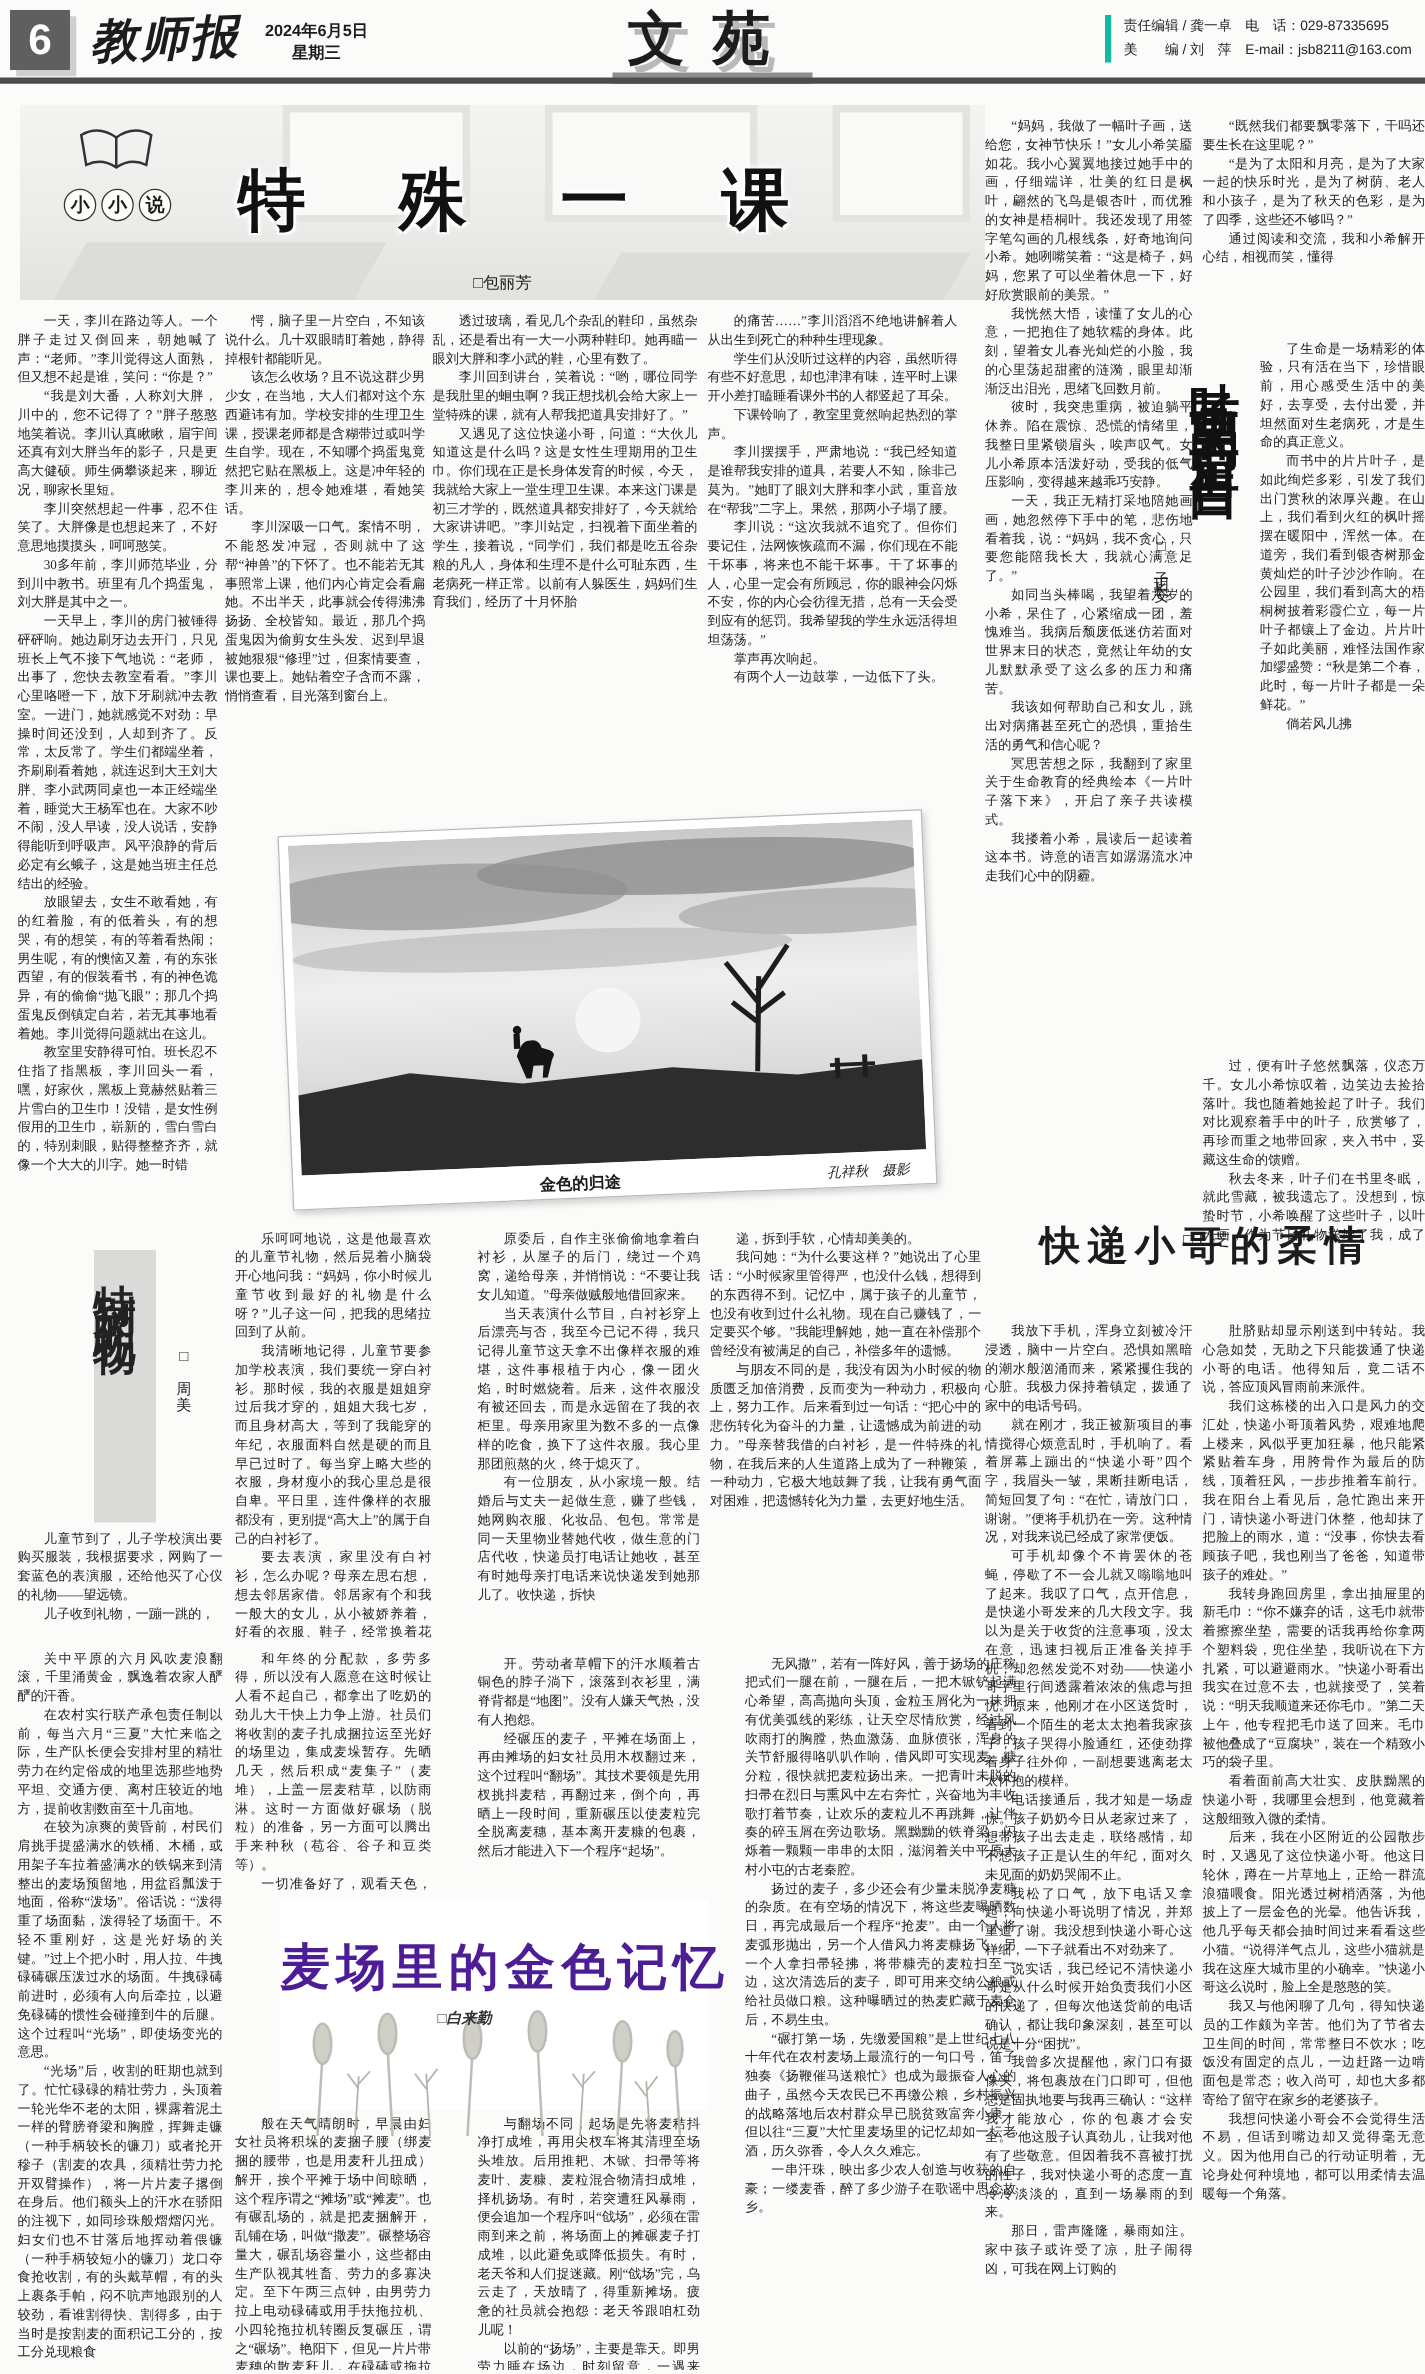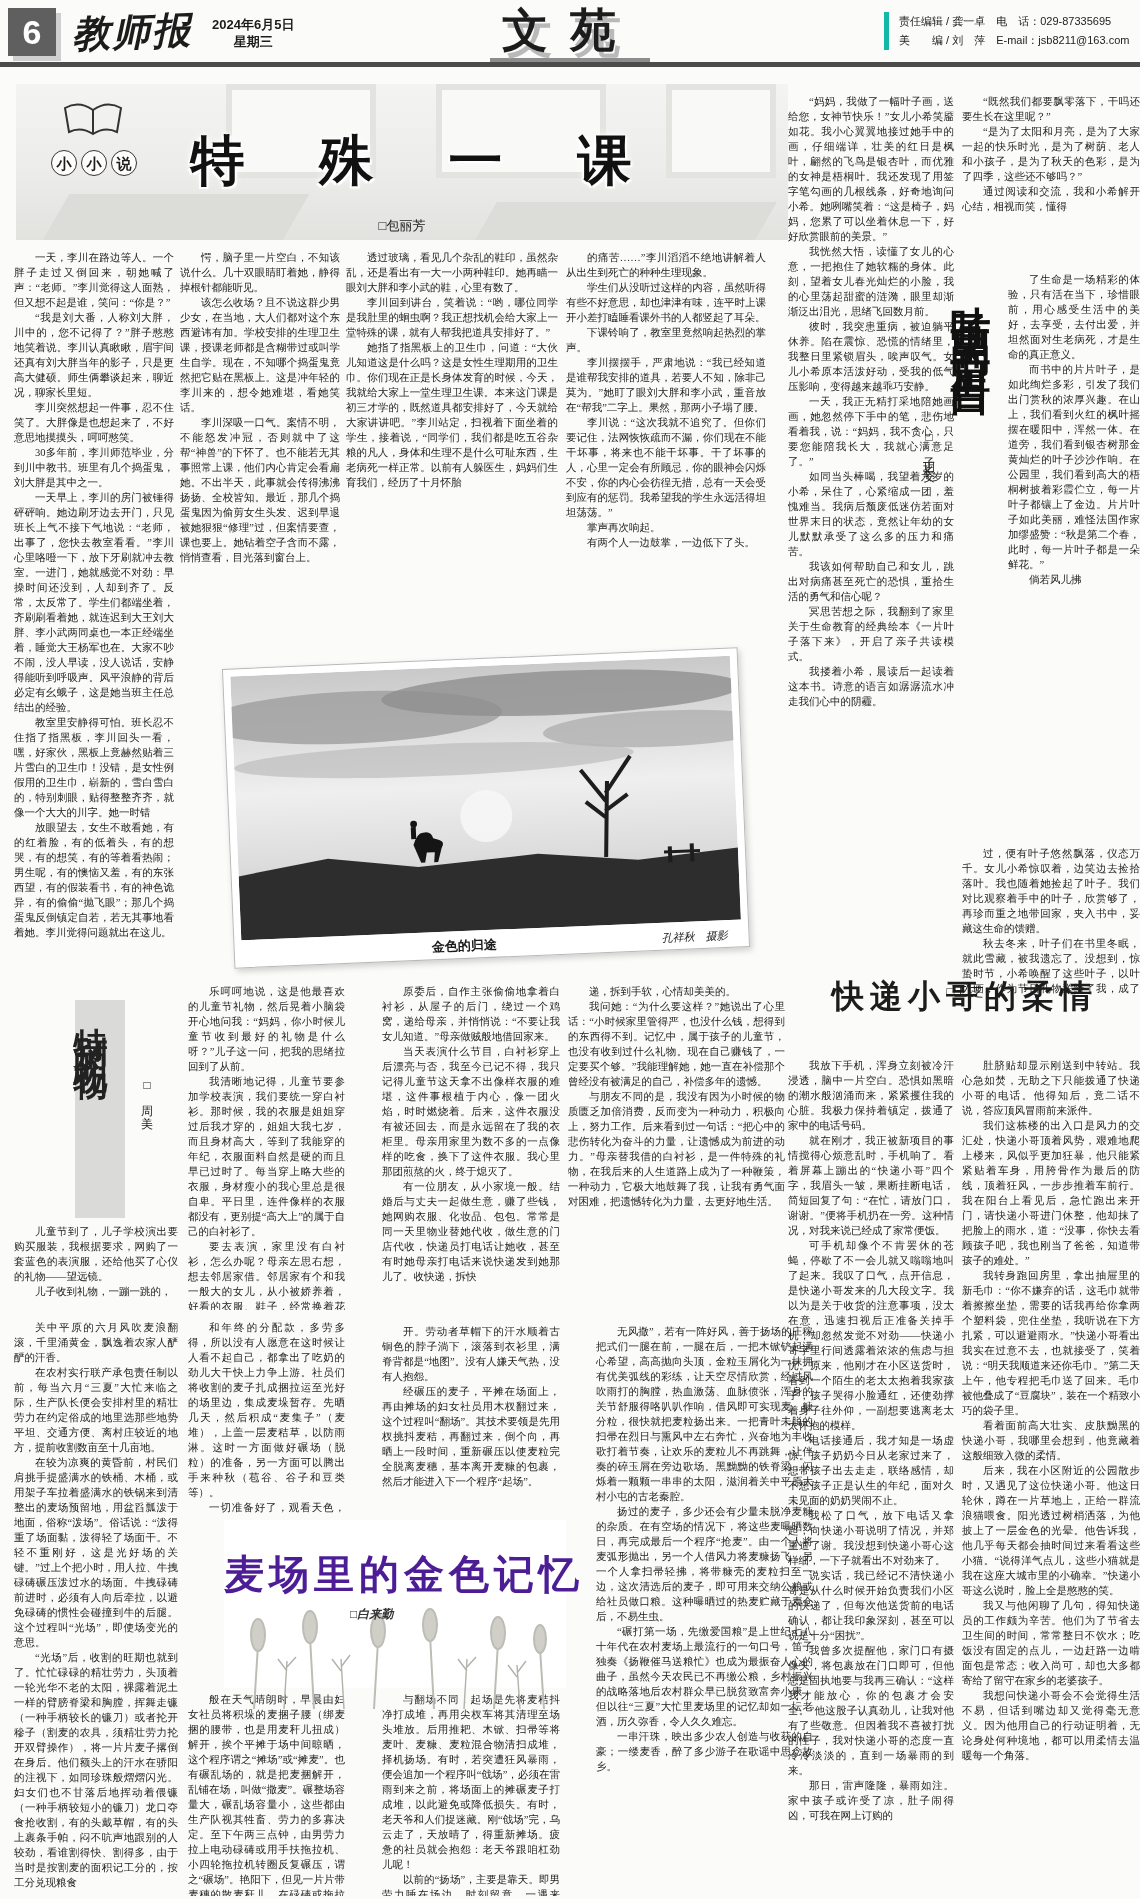--- a/index.html
+++ b/index.html
@@ -94,32 +94,32 @@
   <div class="story1-title">特 殊 一 课</div>
   <div class="story1-author">□包丽芳</div>
 </div>
 
 <div class="abs col" style="left:14px;top:250px;width:160px;height:726px;">
     <p>一天，李川在路边等人。一个胖子走过又倒回来，朝她喊了声：“老师。”李川觉得这人面熟，但又想不起是谁，笑问：“你是？”</p>
     <p>“我是刘大番，人称刘大胖，川中的，您不记得了？”胖子憨憨地笑着说。李川认真瞅瞅，眉宇间还真有刘大胖当年的影子，只是更高大健硕。师生俩攀谈起来，聊近况，聊家长里短。</p>
     <p>李川突然想起一件事，忍不住笑了。大胖像是也想起来了，不好意思地摸摸头，呵呵憨笑。</p>
     <p>30多年前，李川师范毕业，分到川中教书。班里有几个捣蛋鬼，刘大胖是其中之一。</p>
     <p>一天早上，李川的房门被锤得砰砰响。她边刷牙边去开门，只见班长上气不接下气地说：“老师，出事了，您快去教室看看。”李川心里咯噔一下，放下牙刷就冲去教室。一进门，她就感觉不对劲：早操时间还没到，人却到齐了。反常，太反常了。学生们都端坐着，齐刷刷看着她，就连迟到大王刘大胖、李小武两同桌也一本正经端坐着，睡觉大王杨军也在。大家不吵不闹，没人早读，没人说话，安静得能听到呼吸声。风平浪静的背后必定有幺蛾子，这是她当班主任总结出的经验。</p>
+    <p>放眼望去，女生不敢看她，有的红着脸，有的低着头，有的想哭，有的想笑，有的等着看热闹；男生呢，有的懊恼又羞，有的东张西望，有的假装看书，有的神色诡异，有的偷偷“抛飞眼”；那几个捣蛋鬼反倒镇定自若，若无其事地看着她。李川觉得问题就出在这儿。</p>
     <p>教室里安静得可怕。班长忍不住指了指黑板，李川回头一看，嘿，好家伙，黑板上竟赫然贴着三片雪白的卫生巾！没错，是女性例假用的卫生巾，崭新的，雪白雪白的，特别刺眼，贴得整整齐齐，就像一个大大的川字。她一时错</p>
-    <p>放眼望去，女生不敢看她，有的红着脸，有的低着头，有的想哭，有的想笑，有的等着看热闹；男生呢，有的懊恼又羞，有的东张西望，有的假装看书，有的神色诡异，有的偷偷“抛飞眼”；那几个捣蛋鬼反倒镇定自若，若无其事地看着她。李川觉得问题就出在这儿。</p>
   </div>
 <div class="abs col" style="left:180px;top:250px;width:160px;height:428px;">
     <p>愕，脑子里一片空白，不知该说什么。几十双眼睛盯着她，静得掉根针都能听见。</p>
     <p>该怎么收场？且不说这群少男少女，在当地，大人们都对这个东西避讳有加。学校安排的生理卫生课，授课老师都是含糊带过或叫学生自学。现在，不知哪个捣蛋鬼竟然把它贴在黑板上。这是冲年轻的李川来的，想令她难堪，看她笑话。</p>
     <p>李川深吸一口气。案情不明，不能怒发冲冠，否则就中了这帮“神兽”的下怀了。也不能若无其事照常上课，他们内心肯定会看扁她。不出半天，此事就会传得沸沸扬扬、全校皆知。最近，那几个捣蛋鬼因为偷剪女生头发、迟到早退被她狠狠“修理”过，但案情要查，课也要上。她钻着空子含而不露，悄悄查看，目光落到窗台上。</p>
   </div>
 <div class="abs col" style="left:346px;top:250px;width:212px;height:416px;">
     <p>透过玻璃，看见几个杂乱的鞋印，虽然杂乱，还是看出有一大一小两种鞋印。她再瞄一眼刘大胖和李小武的鞋，心里有数了。</p>
     <p>李川回到讲台，笑着说：“哟，哪位同学是我肚里的蛔虫啊？我正想找机会给大家上一堂特殊的课，就有人帮我把道具安排好了。”</p>
-    <p>她指了指黑板上的卫生巾，问道：“大伙儿知道这是什么吗？这是女性生理期用的卫生巾。你们现在正是长身体发育的时候，今天，我就给大家上一堂生理卫生课。本来这门课是初三才学的，既然道具都安排好了，今天就给大家讲讲吧。”李川站定，扫视着下面坐着的学生，接着说，“同学们，我们都是吃五谷杂粮的凡人，身体和生理不是什么可耻东西，生老病死一样正常。以前有人躲医生，妈妈们生育我们，经历了十月怀胎</p>
+    <p>又遇见了这位快递小哥，问道：“大伙儿知道这是什么吗？这是女性生理期用的卫生巾。你们现在正是长身体发育的时候，今天，我就给大家上一堂生理卫生课。本来这门课是初三才学的，既然道具都安排好了，今天就给大家讲讲吧。”李川站定，扫视着下面坐着的学生，接着说，“同学们，我们都是吃五谷杂粮的凡人，身体和生理不是什么可耻东西，生老病死一样正常。以前有人躲医生，妈妈们生育我们，经历了十月怀胎</p>
   </div>
 <div class="abs col" style="left:566px;top:250px;width:200px;height:404px;">
     <p>的痛苦……”李川滔滔不绝地讲解着人从出生到死亡的种种生理现象。</p>
     <p>学生们从没听过这样的内容，虽然听得有些不好意思，却也津津有味，连平时上课开小差打瞌睡看课外书的人都竖起了耳朵。</p>
     <p>下课铃响了，教室里竟然响起热烈的掌声。</p>
     <p>李川摆摆手，严肃地说：“我已经知道是谁帮我安排的道具，若要人不知，除非己莫为。”她盯了眼刘大胖和李小武，重音放在“帮我”二字上。果然，那两小子塌了腰。</p>
     <p>李川说：“这次我就不追究了。但你们要记住，法网恢恢疏而不漏，你们现在不能干坏事，将来也不能干坏事。干了坏事的人，心里一定会有所顾忌，你的眼神会闪烁不安，你的内心会彷徨无措，总有一天会受到应有的惩罚。我希望我的学生永远活得坦坦荡荡。”</p>
     <p>掌声再次响起。</p>
     <p>有两个人一边鼓掌，一边低下了头。</p>
   </div>

